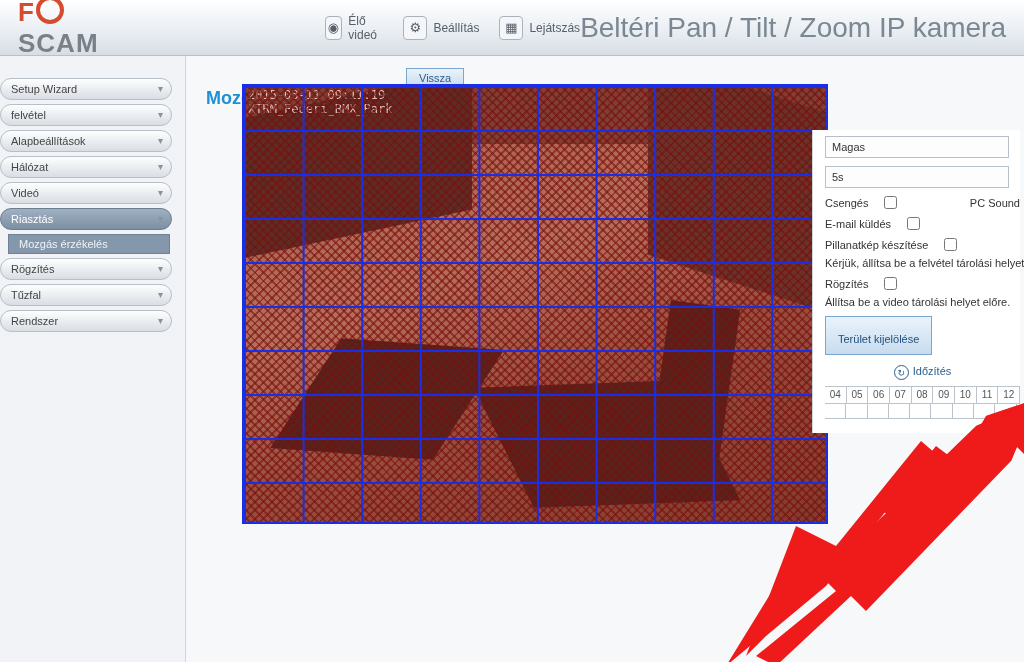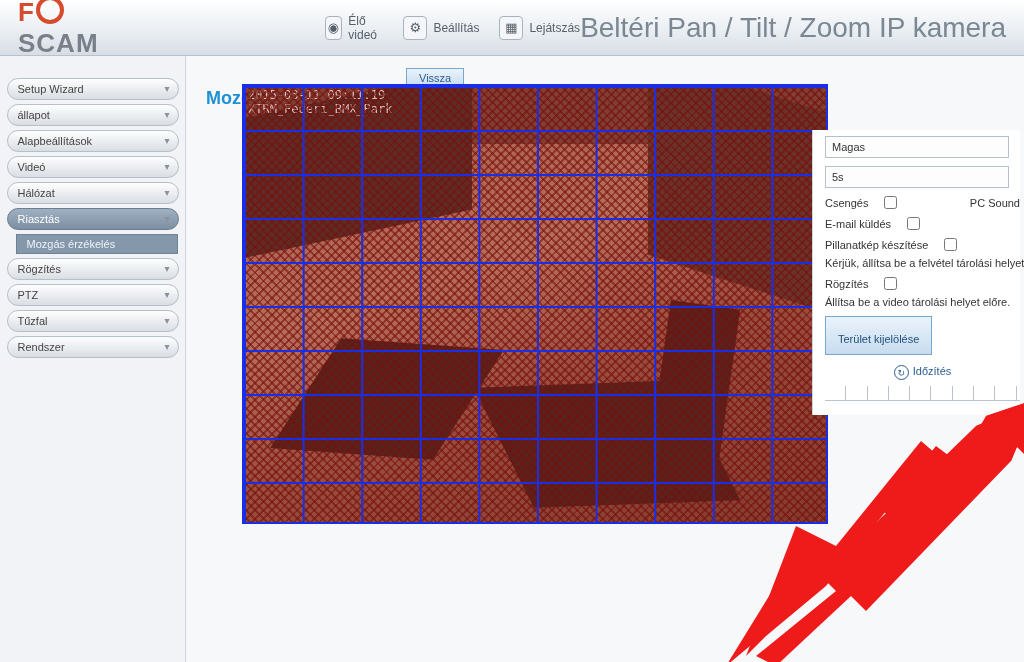--- a/index.html
+++ b/index.html
@@ -9,21 +9,21 @@
   .logo{font-weight:bold;font-size:26px;letter-spacing:1px;}
   .logo .o{display:inline-block;width:20px;height:20px;border:4px solid #d64b2e;border-radius:50%;vertical-align:-3px;margin:0 1px;}
   .logo .fs{color:#d64b2e;}
   .logo .cam{color:#7a8089;}
   .tabs{display:flex;margin-left:190px;gap:20px;}
   .tab{display:flex;align-items:center;gap:6px;color:#57606a;cursor:pointer;}
   .tab .ic{width:22px;height:22px;border:1px solid #aab3bd;border-radius:4px;background:#f4f6f9;display:flex;align-items:center;justify-content:center;font-size:13px;}
   .camtitle{margin-left:auto;font-size:28px;color:#7b8792;white-space:nowrap;}
   
   .shell{display:flex;height:607px;}
-  .sidecol{width:185px;background:#f1f3f6;border-right:1px solid #cfd5db;padding-top:22px;display:flex;flex-direction:column;gap:4px;align-items:center;}
+  .sidecol{width:185px;background:#f1f3f6;border-right:1px solid #cfd5db;padding-top:22px;display:flex;flex-direction:column;gap:4px;align-items:flex-start;}
   .navbtn{width:150px;height:20px;line-height:20px;padding:0 10px;border-radius:11px;font-size:11px;color:#444;cursor:pointer;position:relative;
           background:linear-gradient(#fdfefe,#d9dee4);border:1px solid #b7bfc8;text-align:left;}
   .navbtn::after{content:"▾";position:absolute;right:8px;top:0;color:#8a929b;font-size:10px;}
   .navbtn.sel{background:linear-gradient(#9fb0c2,#7d8fa2);color:#fff;border-color:#6c7e92;}
   .subbtn{width:140px;height:18px;line-height:18px;padding:0 10px;border-radius:0;font-size:11px;color:#eef3f8;
           background:#8597ab;border:1px solid #6f8195;margin-left:8px;cursor:pointer;}
   .collapser{position:absolute;left:185px;top:200px;color:#b0b8c1;font-size:12px;}
   
   .content{flex:1;position:relative;background:#f6f8fa;}
   .section-title{position:absolute;left:20px;top:32px;font-size:18px;font-weight:bold;color:#1e90d4;}
@@ -83,28 +83,27 @@
       <span>Lejátszás</span>
     </div>
   </div>
   <div class="camtitle">Beltéri Pan / Tilt / Zoom IP kamera</div>
 </div>
 
 <div class="shell">
 
   <div class="sidecol">
     <div class="navbtn">Setup Wizard</div>
-    <div class="navbtn">állapot</div>
+    <div class="navbtn">felvétel</div>
     <div class="navbtn">Alapbeállítások</div>
+    <div class="navbtn">Hálózat</div>
     <div class="navbtn">Videó</div>
-    <div class="navbtn">Hálózat</div>
     <div class="navbtn sel">Riasztás</div>
     <div class="subbtn">Mozgás érzékelés</div>
     <div class="navbtn">Rögzítés</div>
-    <div class="navbtn">PTZ</div>
     <div class="navbtn">Tűzfal</div>
     <div class="navbtn">Rendszer</div>
   </div>
   <span class="collapser">◂</span>
 
   <div class="content">
     <div class="section-title">Mozg</div>
     <button class="backbtn">Vissza</button>
 
     <div class="video">
@@ -157,20 +156,31 @@
         </div>
 
       <div class="row">
           <button class="areabtn">Terület kijelölése</button>
         </div>
 
       <div class="schedtitle">
         <span class="ref">↻</span>
         <span>Időzítés</span>
       </div>
+      <div class="hours">
+        <div>04</div>
+        <div>05</div>
+        <div>06</div>
+        <div>07</div>
+        <div>08</div>
+        <div>09</div>
+        <div>10</div>
+        <div>11</div>
+        <div>12</div>
+      </div>
       <div class="hrow"></div>
     </div>
 
     <svg class="arrow" viewBox="0 0 320 280">
       <polygon points="0,280 60,230 150,120 190,150 260,30 320,10 250,90 210,60 120,170 80,150" fill="#ef1a1a"></polygon>
       <polygon points="260,30 320,10 300,70" fill="#ef1a1a"></polygon>
       <polygon points="40,250 100,200 180,100 220,130 290,20 230,85 195,55 110,160 70,140 20,270" fill="#ef1a1a"></polygon>
 
       <polygon points="30,270 110,205 95,190 250,40 310,15 285,75 140,225 125,210 50,280" fill="#ef1a1a"></polygon>
       <polygon points="250,40 310,15 285,75" fill="#ef1a1a"></polygon>

